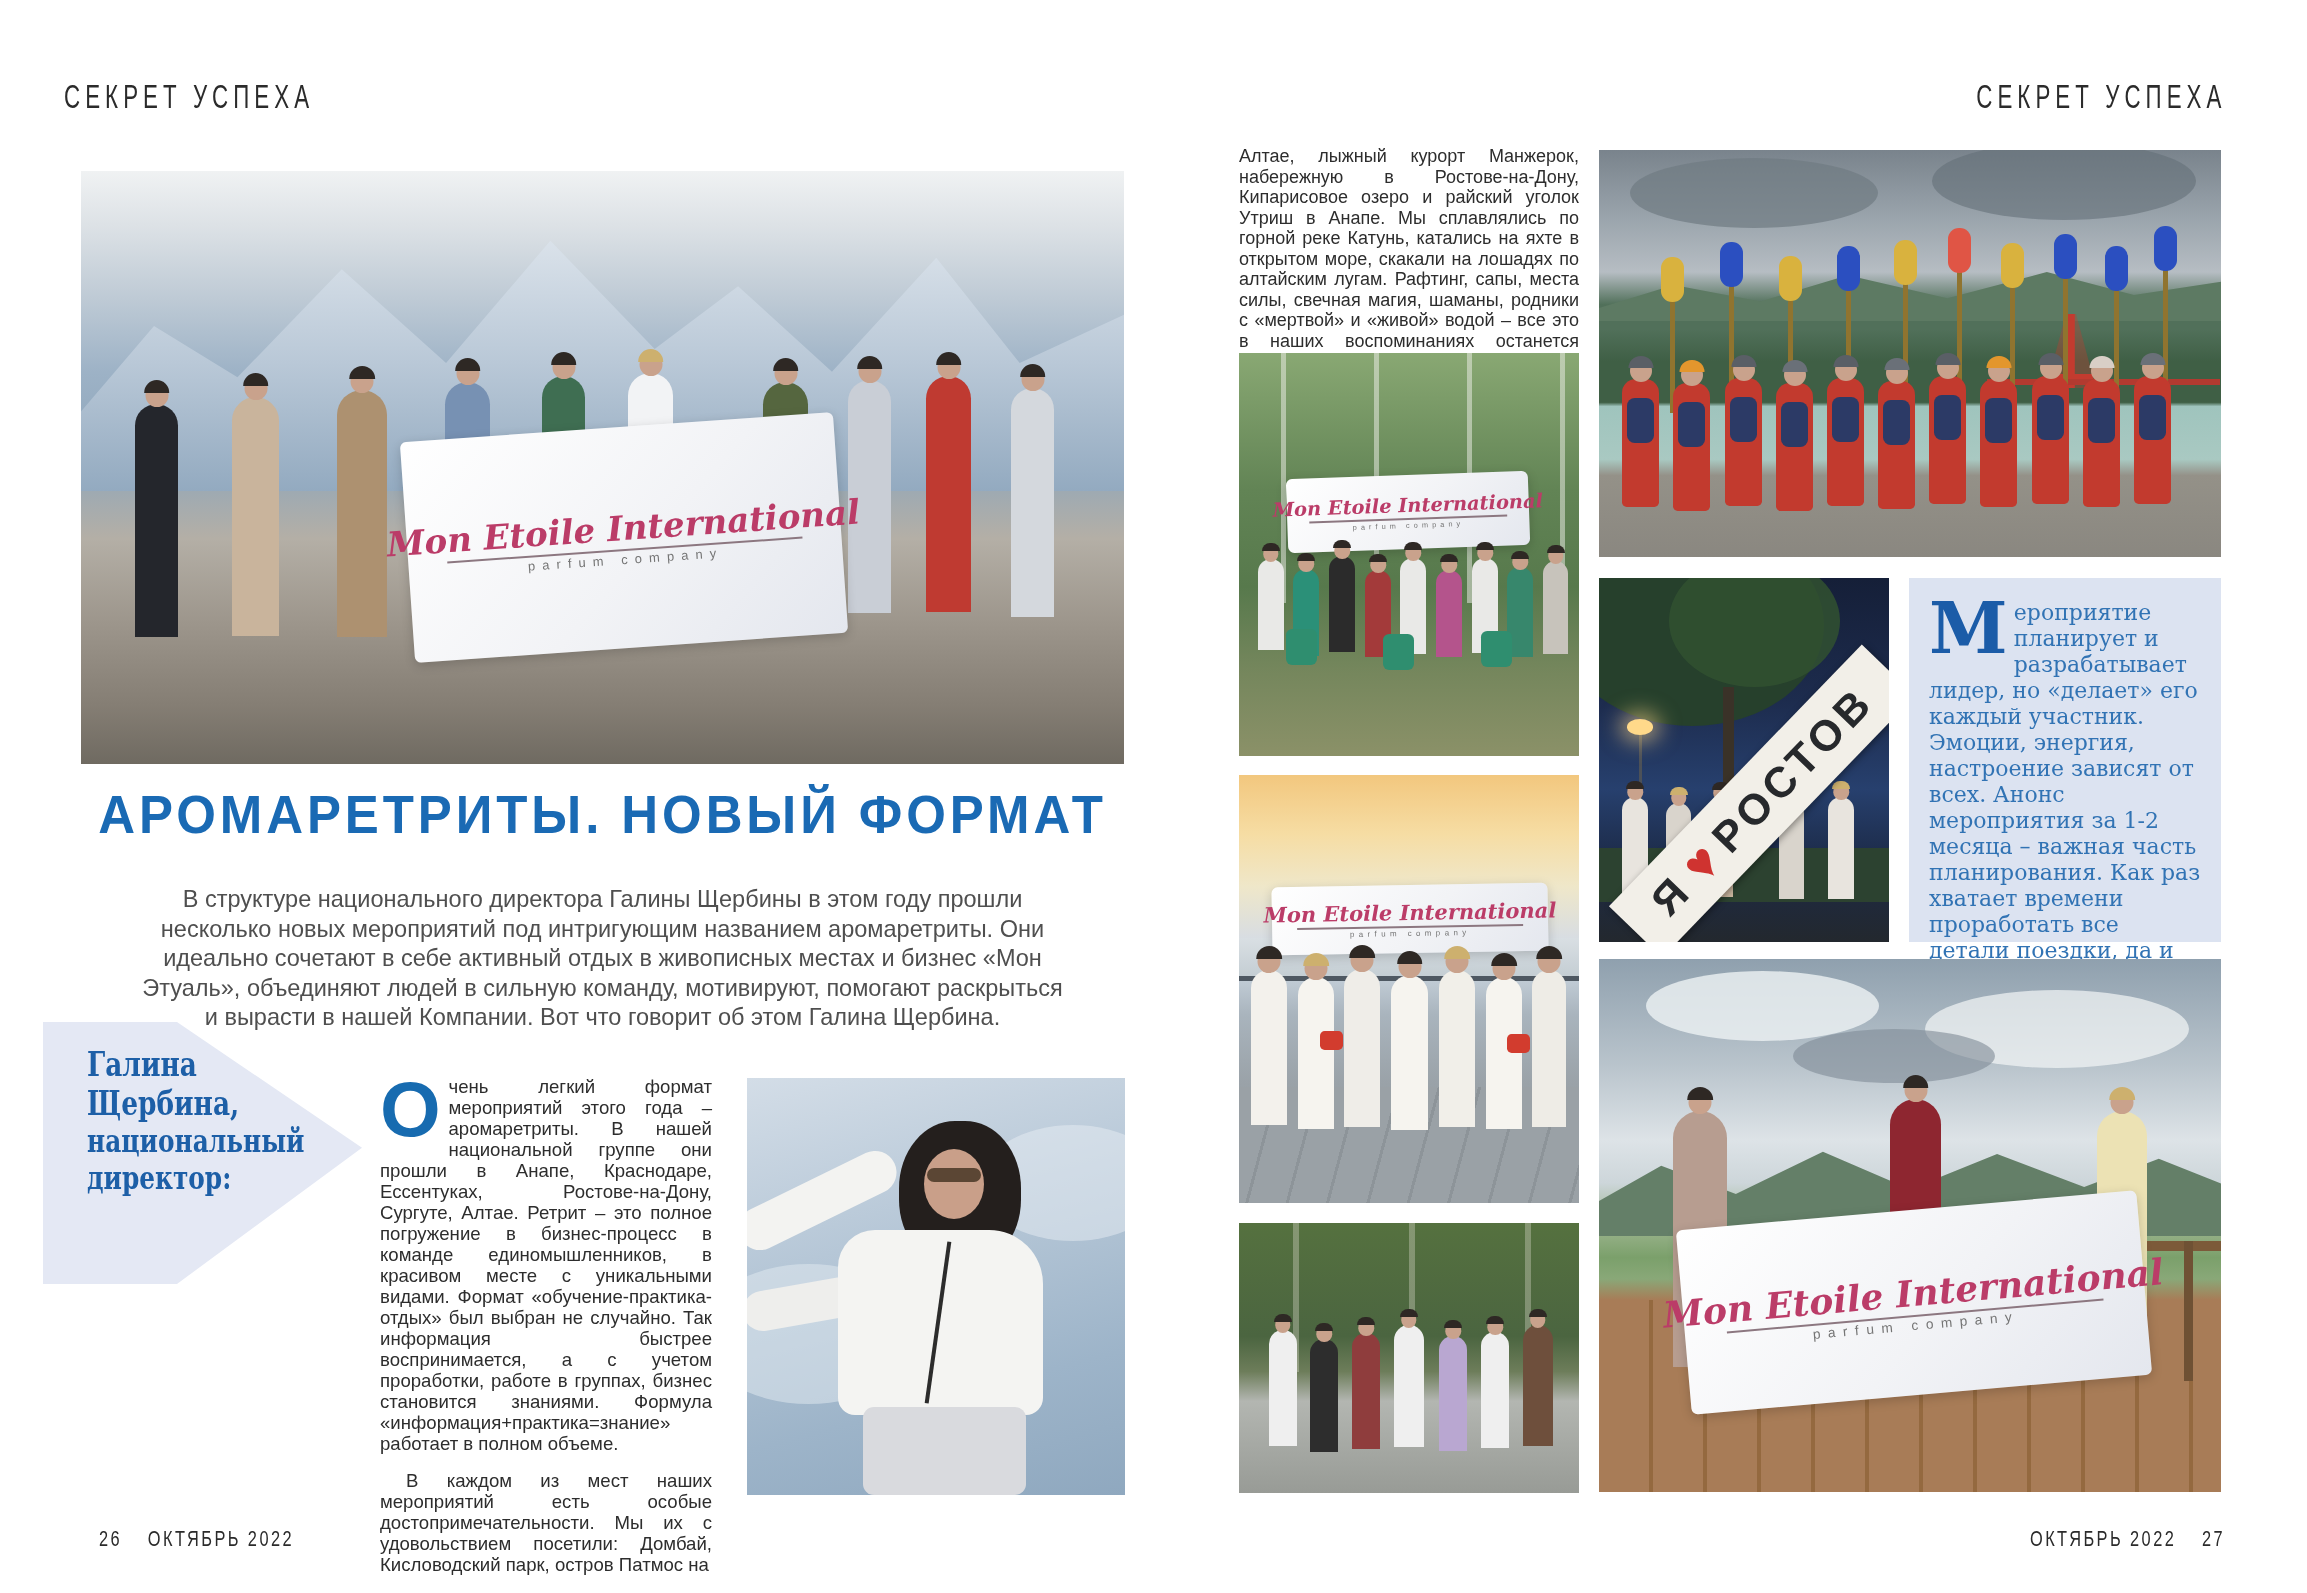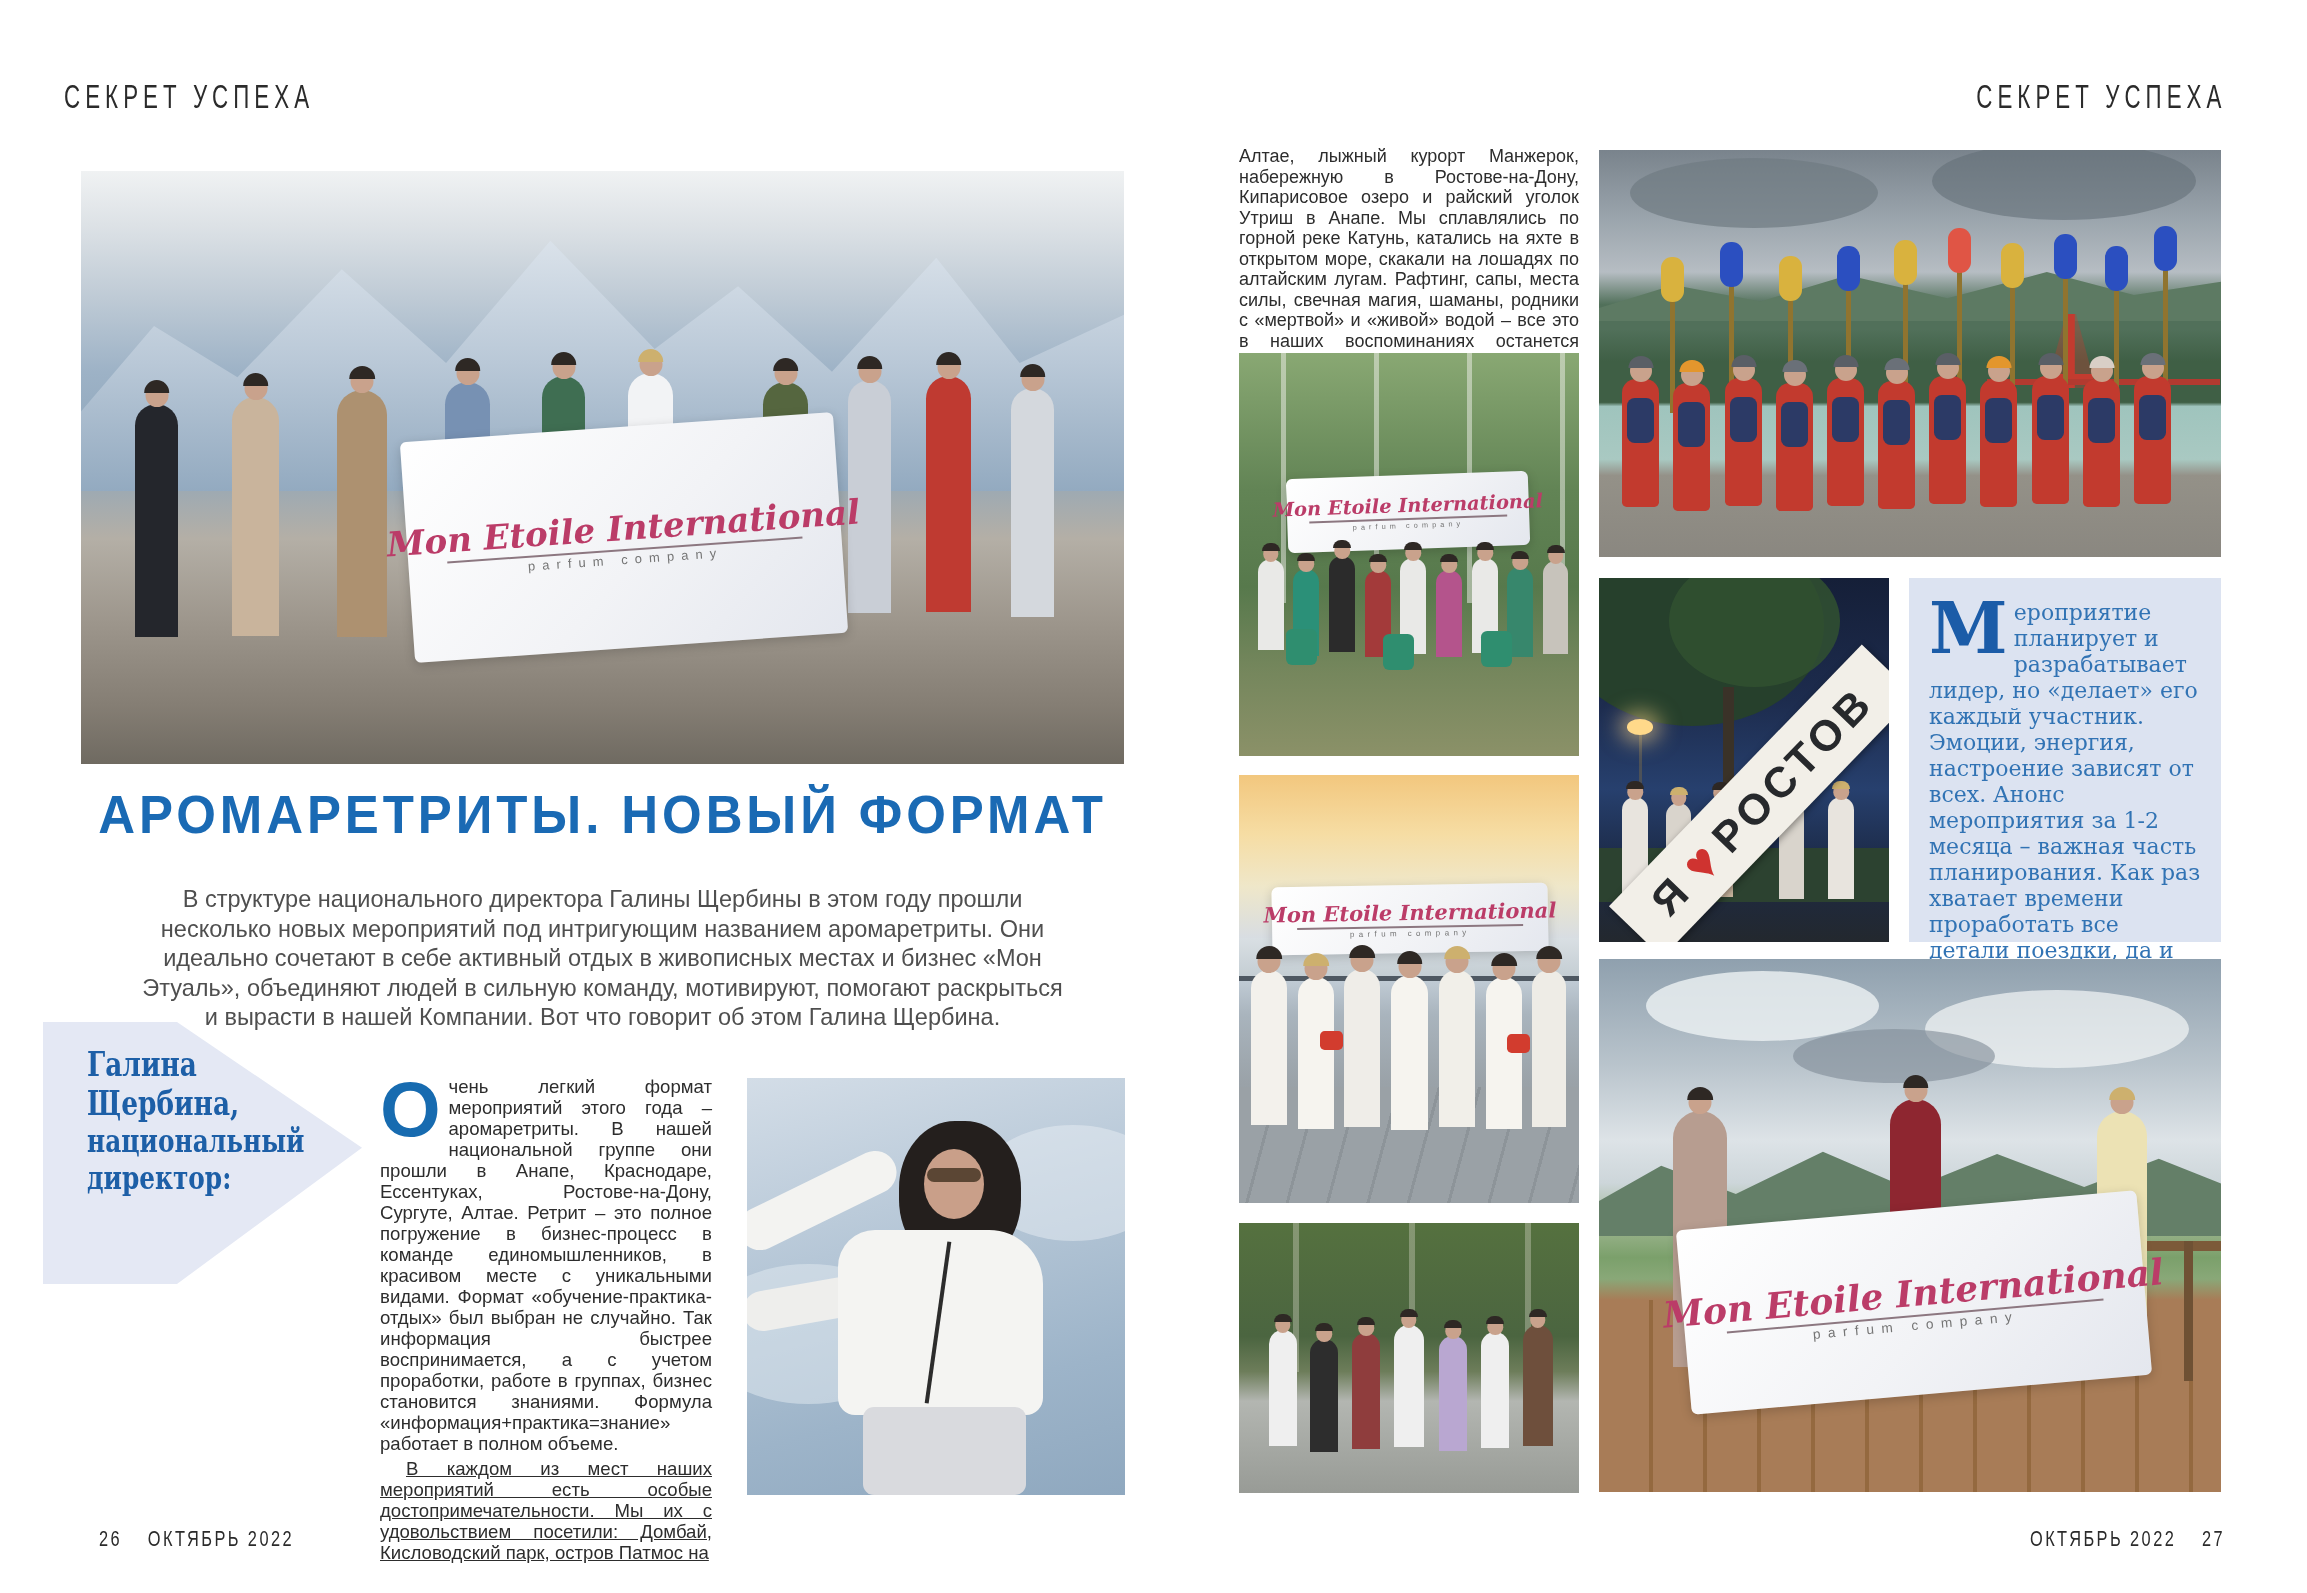--- a/index.html
+++ b/index.html
@@ -23,21 +23,21 @@
   .intro{left:124px;top:884px;width:957px;text-align:center;color:#4f4f4f;
          font-size:24px;line-height:29.5px;font-weight:400;transform:scale(0.98,1);transform-origin:center top;}
   .callout-arrow{left:43px;top:1022px;width:319px;height:262px;background:#e4e8f4;
          clip-path:polygon(0 0,42% 0,100% 48%,42% 100%,0 100%);}
   .callout-text{left:87px;top:1045px;width:326px;color:#1d5fa7;font-family:"DejaVu Serif",serif;
          font-weight:700;transform:scale(0.8,1);transform-origin:left top;}
   .callout-text .nm{font-size:33px;line-height:39px;}
   .callout-text .rl{font-size:31px;line-height:37px;}
   .bodycol{left:380px;top:1076px;width:332px;font-size:18.6px;line-height:21px;text-align:justify;color:#2d2d2d;}
   .bodycol p{margin:0;}
-  .bodycol p + p{text-indent:26px;margin-top:4px;text-decoration:underline;}
+  .bodycol p + p{text-indent:26px;margin-top:16px;}
   .dropcap{float:left;font-size:78px;line-height:60px;font-weight:700;color:#176bb0;
            padding:3.1px 7.8px 0 0;}
   
   .contcol{left:1239px;top:146px;width:340px;font-size:18px;line-height:20.5px;text-align:justify;color:#2d2d2d;}
   .bluebox{left:1909px;top:578px;width:312px;height:364px;background:#dce3f1;box-sizing:border-box;
            padding:22px 20px;}
   .bluebox .txt{font-family:"DejaVu Serif",serif;font-size:22px;line-height:26px;color:#3173b4;text-align:left;}
   .bluebox .dropcap2{float:left;font-family:"DejaVu Serif",serif;font-size:71px;line-height:53px;
            font-weight:700;color:#1b5ca8;padding:1.6px 6.2px 0 0;}
 

